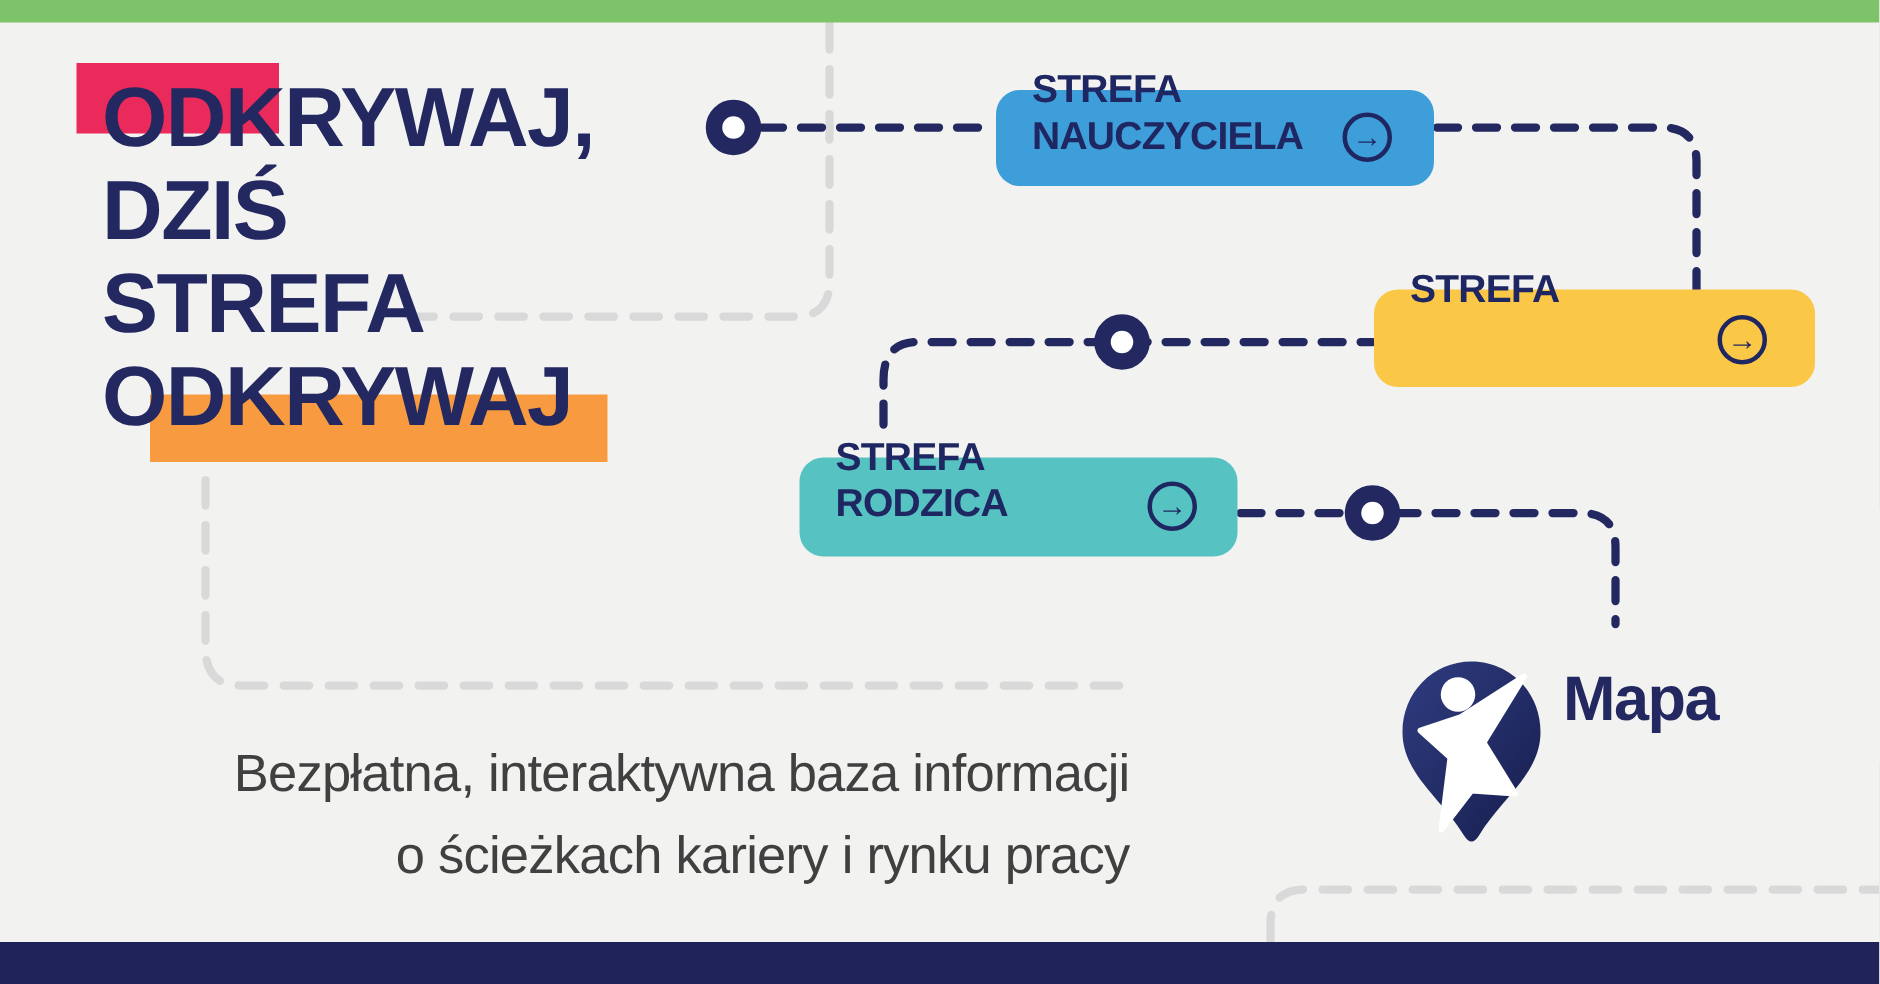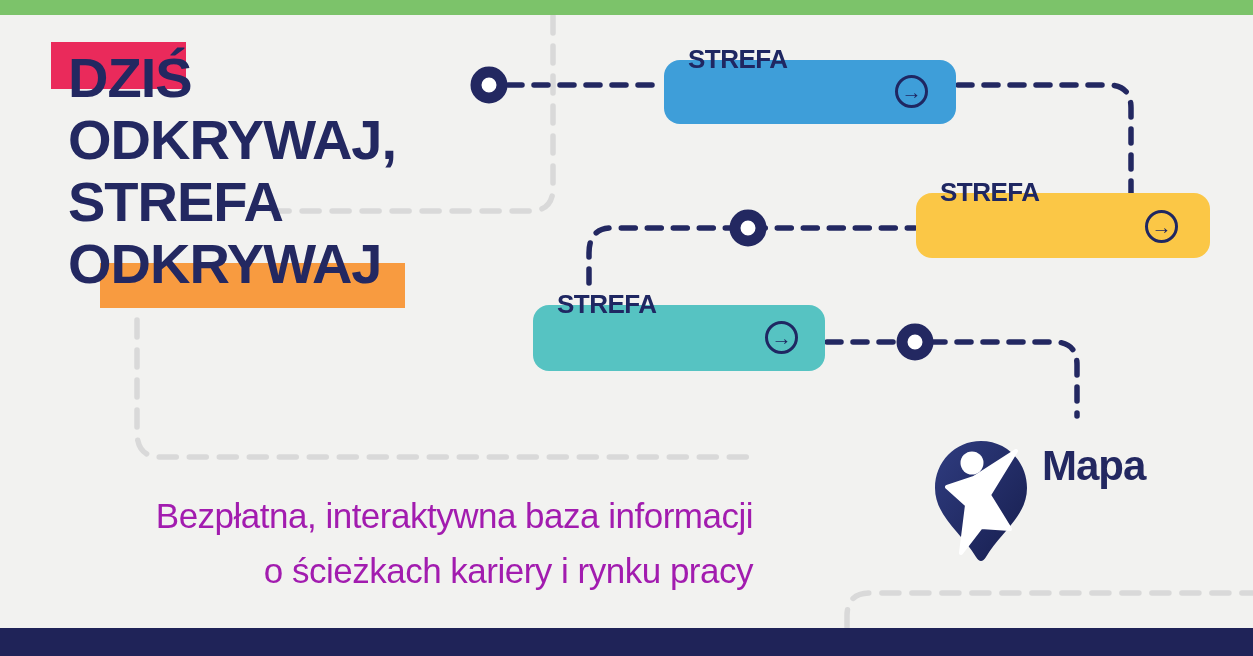--- a/index.html
+++ b/index.html
@@ -47,37 +47,37 @@
   .brand{position:absolute;left:930px;top:436px;width:268px;height:134px;z-index:3;cursor:pointer;}
   .brand-pin{position:absolute;left:0;top:2px;}
   .brand-name{
     position:absolute;left:112px;top:6px;
     color:#232861;font-size:42px;font-weight:bold;line-height:47px;letter-spacing:-1px;
     white-space:nowrap;
   }
 
   .tagline{
     position:absolute;left:0;top:488px;width:753px;z-index:3;text-align:right;
-    color:#a21caf;font-size:35px;line-height:55px;letter-spacing:-0.5px;
+    color:#404040;font-size:35px;line-height:55px;letter-spacing:-0.5px;
     white-space:nowrap;
   }
 </style>
 </head>
 <body>
 
 <div class="canvas">
 
   <div class="top-bar"></div>
 
   <div class="hl-red"></div>
   <div class="hl-orange"></div>
 
   <div class="headline">
+    <div>ODKRYWAJ,</div>
     <div>DZIŚ</div>
-    <div>ODKRYWAJ,</div>
     <div>STREFA</div>
     <div>ODKRYWAJ</div>
   </div>
 
   <svg class="routes" width="1253" height="656" viewBox="0 0 1253 656" xmlns="http://www.w3.org/2000/svg">
 
     <path class="dash-gray" d="M553,16 V188 Q553,211 530,211 H266"></path>
     <path class="dash-gray" d="M137,320 V432 Q137,457 160,457 H747"></path>
     <path class="dash-gray" d="M847,627 V616 Q847,593 870,593 H1253"></path>
 
@@ -87,34 +87,36 @@
     <path class="dash-navy" d="M827,342 H1054 Q1077,342 1077,365 V416"></path>
 
     <circle class="node" cx="489" cy="85" r="13"></circle>
     <circle class="node" cx="748" cy="228" r="13"></circle>
     <circle class="node" cx="915" cy="342" r="13"></circle>
   </svg>
 
   <button class="zone-btn teacher">
     <span class="zone-label">
       <span style="display:block">STREFA</span>
+      <span style="display:block">NAUCZYCIELA</span>
     </span>
     <span class="arrow-circle">→</span>
   </button>
 
   <button class="zone-btn youth">
     <span class="zone-label">
       <span style="display:block">STREFA</span>
     </span>
     <span class="arrow-circle">→</span>
   </button>
 
   <button class="zone-btn parent">
     <span class="zone-label">
       <span style="display:block">STREFA</span>
+      <span style="display:block">RODZICA</span>
     </span>
     <span class="arrow-circle">→</span>
   </button>
 
   <div class="brand">
     <svg class="brand-pin" width="106" height="128" viewBox="0 0 106 128" xmlns="http://www.w3.org/2000/svg">
       <defs>
         <linearGradient id="pinGrad" x1="0" y1="0" x2="1" y2="1">
           <stop offset="0" stop-color="#2F3C80"></stop>
           <stop offset="1" stop-color="#171E4E"></stop>

